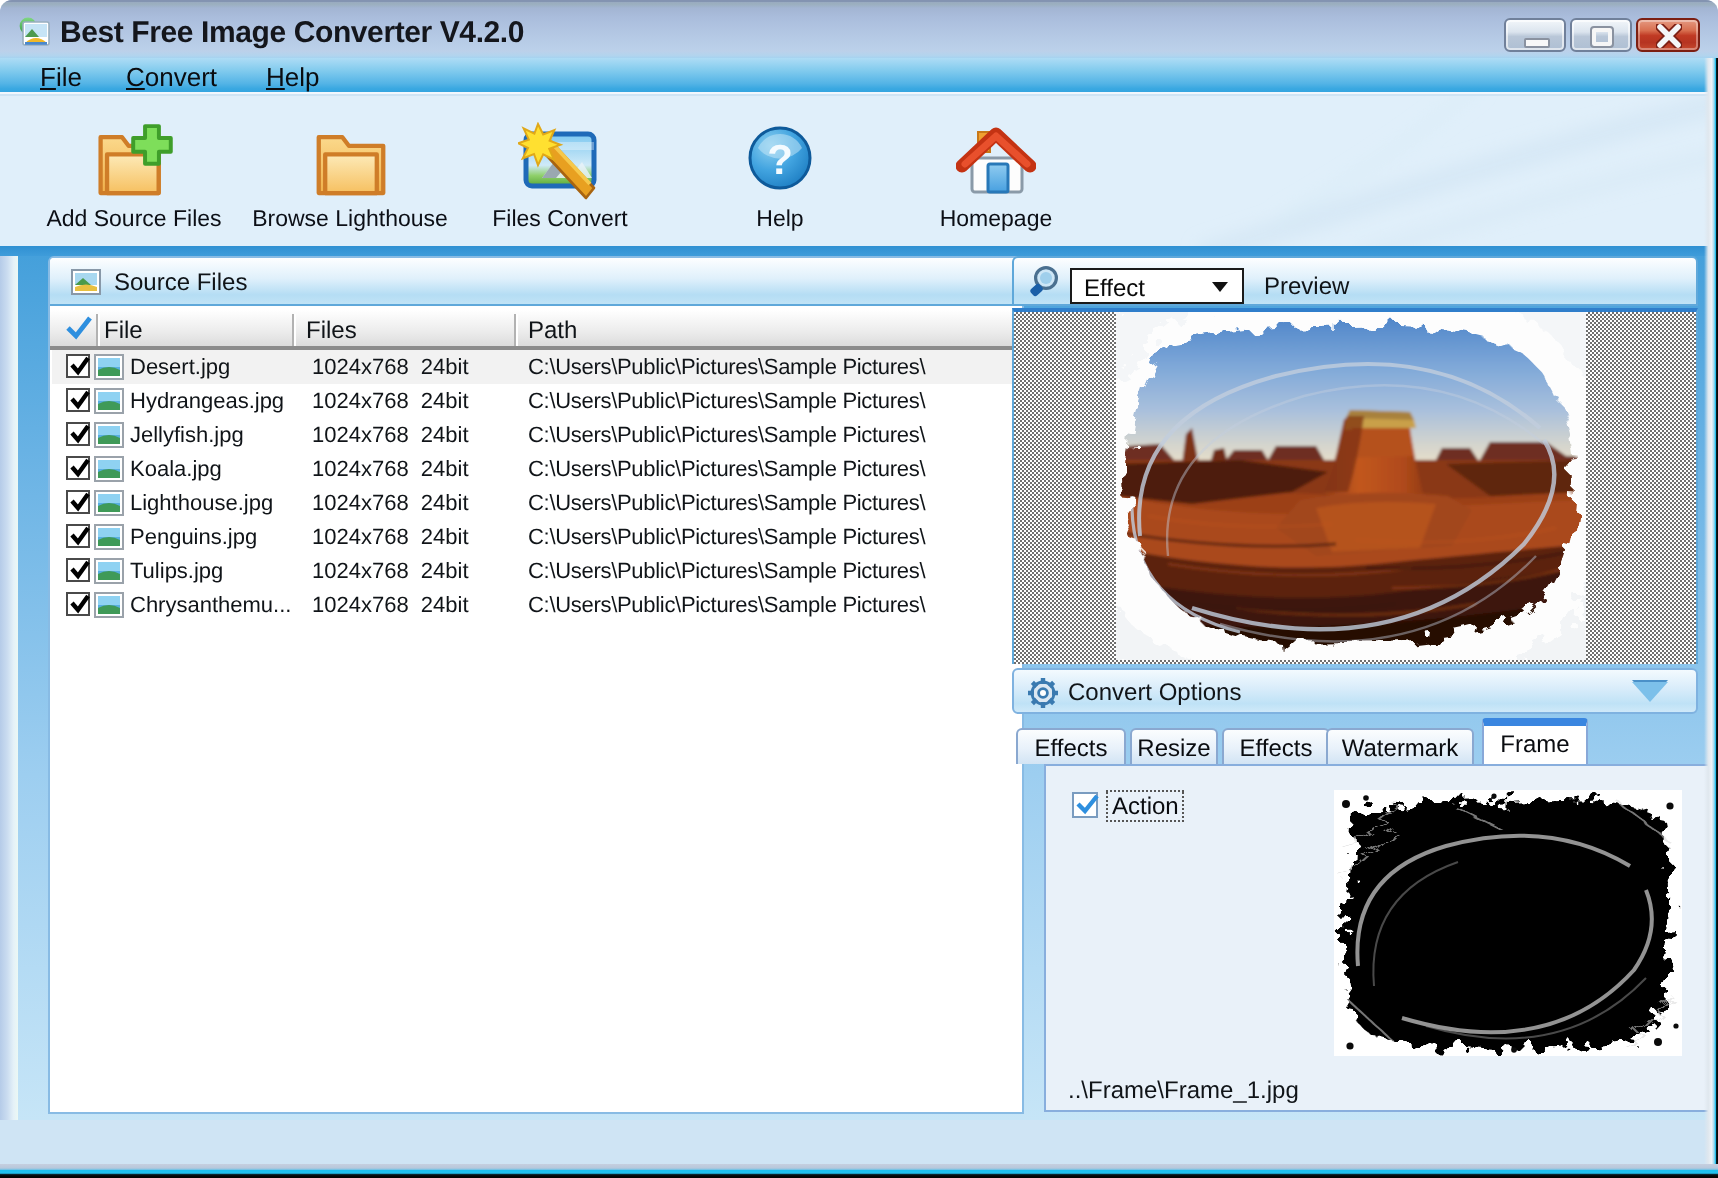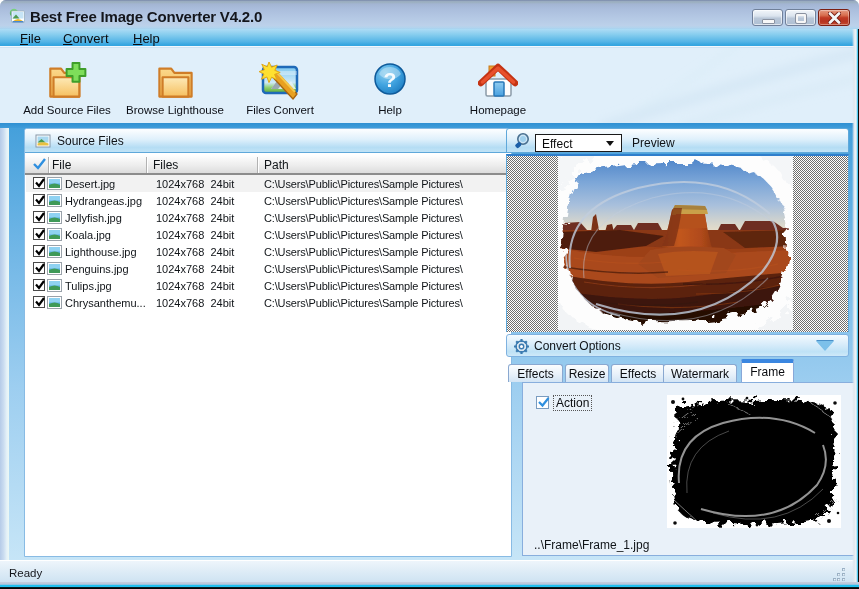--- a/index.html
+++ b/index.html
@@ -571,36 +571,15 @@
               <circle cx="90" cy="130" r="1.4"></circle>
                   <circle cx="80" cy="3" r="1.3"></circle>
             </g>
           </svg></div>
           <div id="framepath">..\Frame\Frame_1.jpg</div>
         </div>
       </div>
     </div>
   </div>
 
-  <div id="statusbar" class="abs">
-    <div class="txt">Ready</div>
-    <svg id="grip" width="13" height="13">
-        <g fill="#9ab0c4">
-          <rect x="9" y="0" width="3" height="3"></rect>
-          <rect x="9" y="5" width="3" height="3"></rect>
-          <rect x="9" y="10" width="3" height="3"></rect>
-          <rect x="4" y="5" width="3" height="3"></rect>
-          <rect x="4" y="10" width="3" height="3"></rect>
-          <rect x="0" y="10" width="3" height="3"></rect>
-        </g>
-        <g fill="#e8f2fa">
-          <rect x="10" y="1" width="1.5" height="1.5"></rect>
-          <rect x="10" y="6" width="1.5" height="1.5"></rect>
-          <rect x="10" y="11" width="1.5" height="1.5"></rect>
-          <rect x="5" y="6" width="1.5" height="1.5"></rect>
-          <rect x="5" y="11" width="1.5" height="1.5"></rect>
-          <rect x="1" y="11" width="1.5" height="1.5"></rect>
-        </g>
-      </svg>
-  </div>
   <div id="redge" class="abs" style="left:852px;top:29px;width:7px;height:553px;background:linear-gradient(90deg, rgba(223,231,238,0) 0%, #dfe7ee 30%, #eef3f8 55%, #9fd9ee 72%, #27c0ef 82%, #0a0a0a 90%, #0a0a0a 100%);"></div>
   <div id="bottomedge" class="abs"></div>
 </div>
 
 </body></html>

